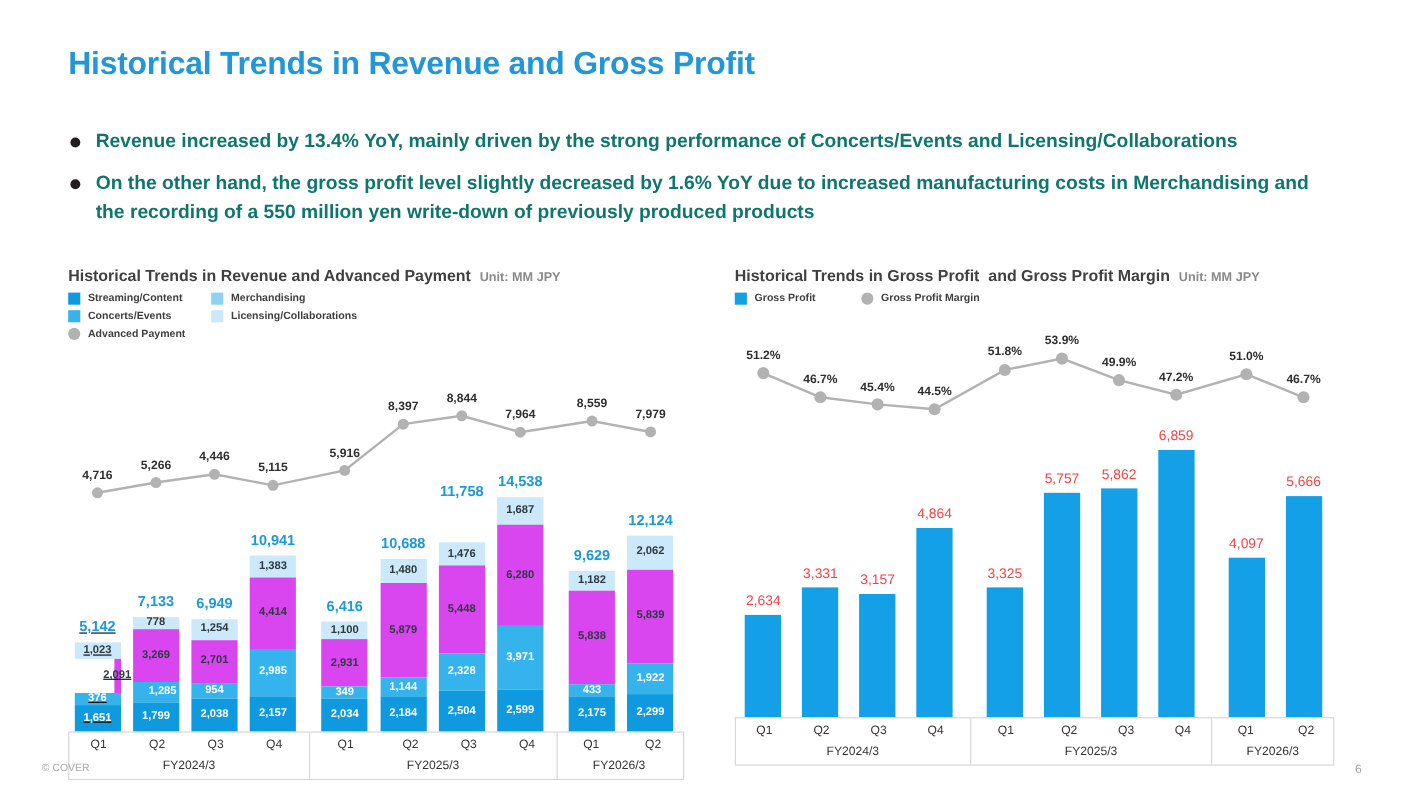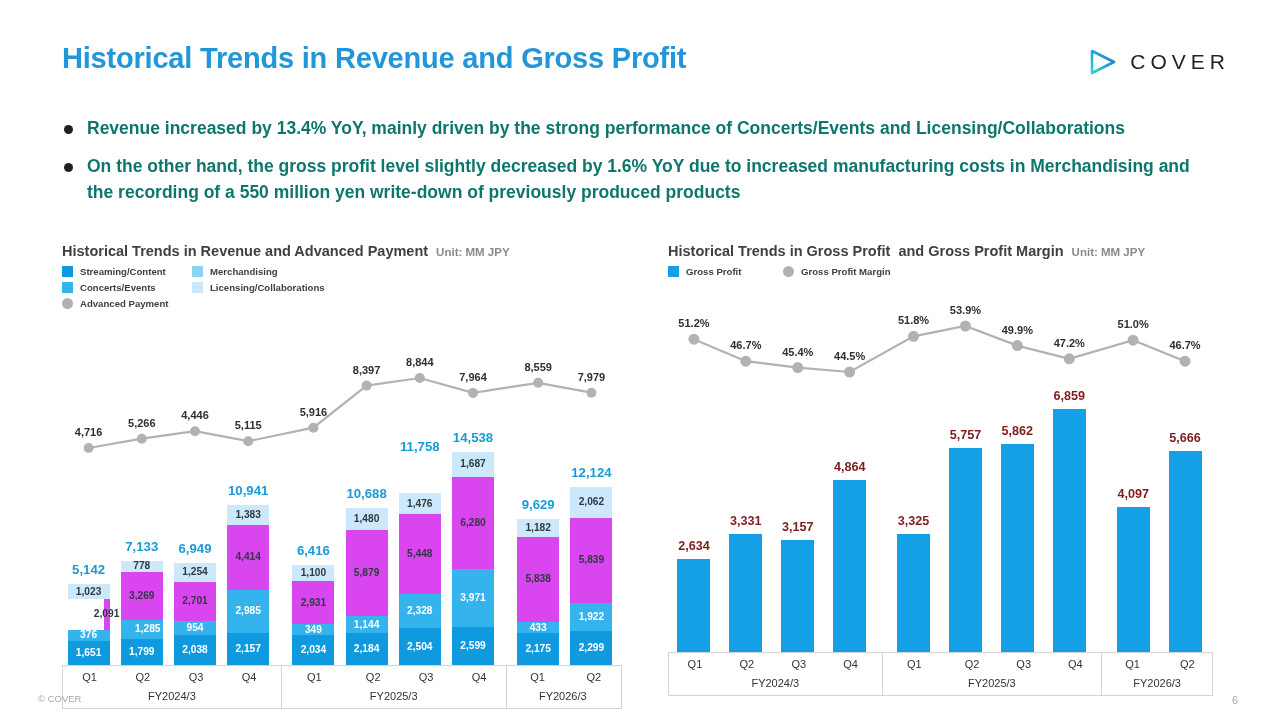--- a/index.html
+++ b/index.html
@@ -67,21 +67,21 @@
   .seg.ce { background: #35b3ec; color: #ffffff; }
   .seg.mc { background: #d946ef; color: #2f3a40; }
   .seg.lc { background: #cbe9fa; color: #2f3a40; }
 
   .total {
     font-size: 13.2px; font-weight: bold; color: #1a9ad7;
     margin-bottom: 7px; white-space: nowrap;
   }
 
   .gp-bar { width: 33px; background: #14a0e6; }
-  .gp-label { font-size: 12.6px; font-weight: bold; color: #7f1d1d; margin-bottom: 6px; }
+  .gp-label { font-size: 12.6px; font-weight: normal; color: #ef4444; margin-bottom: 6px; }
 
   
   .lineover { position: absolute; left: 0; top: 0; width: 100%; height: 100%; pointer-events: none; }
   .pt-label { position: absolute; font-size: 11px; font-weight: bold; color: #2f2f2f;
               transform: translate(-50%, -100%); white-space: nowrap; }
   .pt-label.rt { font-size: 11px; }
 
   
   .axis { position: relative; border: 1px solid #d4d4d4; height: 44px; display: flex; }
   .axgroup { display: flex; flex-direction: column; justify-content: space-between;
@@ -95,33 +95,20 @@
   .foot-l { position: absolute; left: 38px; bottom: 16px; font-size: 9.5px; color: #a6a6a6; }
   .foot-r { position: absolute; right: 42px; bottom: 14px; font-size: 11px; color: #a6a6a6; }
 </style>
 </head>
 <body>
 
 <div class="slide">
 
   <div class="title">Historical Trends in Revenue and Gross Profit</div>
 
-  <div class="logo">
-    <svg class="logo-tri" viewBox="0 0 30 28">
-      <defs>
-        <linearGradient id="lg" x1="0" y1="1" x2="1" y2="0">
-          <stop offset="0%" stop-color="#2fd6c8"></stop>
-          <stop offset="55%" stop-color="#1f9ed8"></stop>
-          <stop offset="100%" stop-color="#1b6fc0"></stop>
-        </linearGradient>
-      </defs>
-      <path d="M4 3 L4 25 L26 14 Z" fill="none" stroke="url(#lg)" stroke-width="2.6" stroke-linejoin="round"></path>
-    </svg>
-    <div class="logo-text">COVER</div>
-  </div>
 
   <div class="bullets">
     <div class="bullet">
       <div class="dot"></div>
       <div class="btxt">Revenue increased by 13.4% YoY, mainly driven by the strong performance of Concerts/Events and Licensing/Collaborations</div>
     </div>
     <div class="bullet">
       <div class="dot"></div>
       <div class="btxt">On the other hand, the gross profit level slightly decreased by 1.6% YoY due to increased manufacturing costs in Merchandising and the recording of a 550 million yen write-down of previously produced products</div>
     </div>
@@ -151,21 +138,21 @@
         <span>Licensing/Collaborations</span>
       </div>
       <div class="leg leg-w1">
         <span class="sw round" style="background:#b2b2b2"></span>
         <span>Advanced Payment</span>
       </div>
     </div>
 
     <div class="plot plot-left" id="plot-left">
       <div class="bars" id="bars-left">
-          <div class="slot" style="width: 53.2px; position: absolute; left: 0px; bottom: 0px; height: 100%;">
+          <div class="slot" style="width: 53.2px; position: absolute; left: 0px; bottom: 0px; height: 100%; text-decoration: underline;">
             <div class="total">5,142</div>
             <div class="stack">
               <div class="seg lc" style="height: 14.9882px;">
                 <span>1,023</span>
               </div>
               <div class="seg mc" style="height: 30.6358px; margin-left: 36px;">
                 <span>2,091</span>
               </div>
               <div class="seg ce" style="height: 11px;">
                 <span>376</span>

